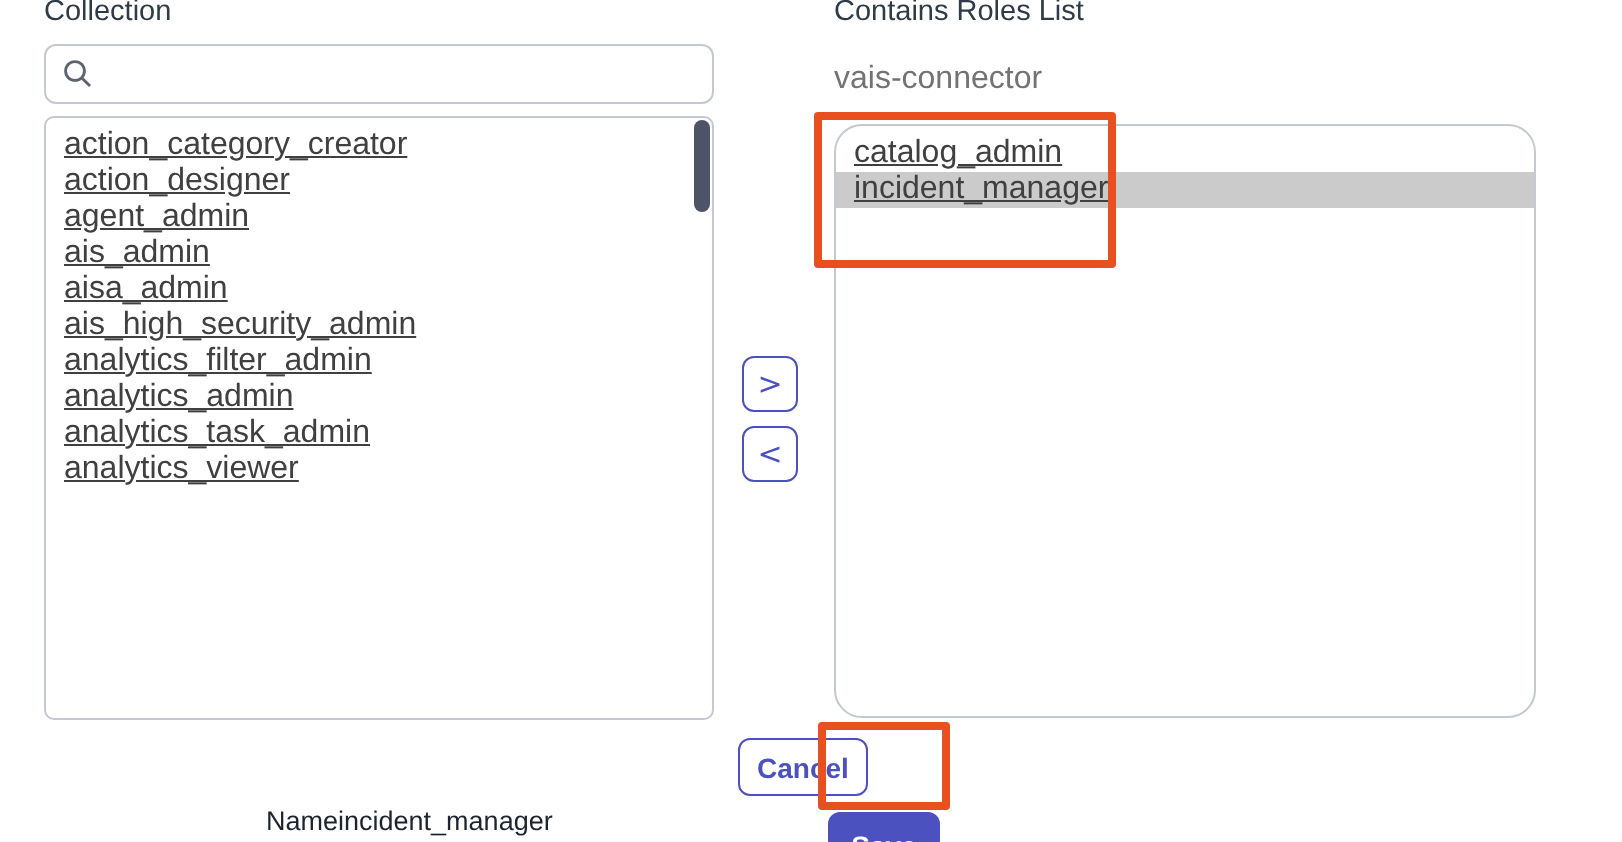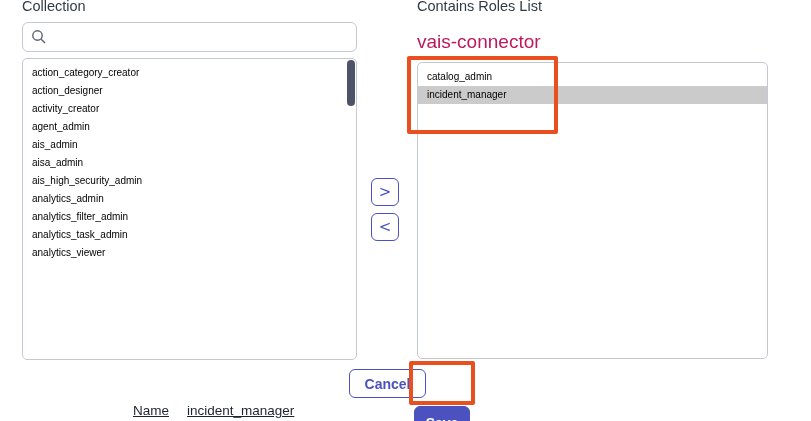--- a/index.html
+++ b/index.html
@@ -13,22 +13,22 @@
     overflow: hidden;
   }
   .panel-title {
     position: absolute;
     font-size: 14.5px;
     color: #2f3b47;
     white-space: nowrap;
   }
   .subtitle {
     position: absolute;
-    font-size: 19px;
-    color: #be185d;
+    font-size: 16px;
+    color: #737373;
     white-space: nowrap;
   }
   
   .search-box {
     position: absolute;
     left: 22px; top: 22px;
     width: 335px; height: 30px;
     border: 1px solid #c4c9d1;
     border-radius: 6px;
     box-sizing: border-box;
@@ -55,29 +55,30 @@
   .listbox {
     position: absolute;
     border: 1px solid #c4c9d1;
     border-radius: 5px;
     box-sizing: border-box;
     background: #fff;
     overflow: hidden;
     padding-top: 5px;
   }
   .listbox.left { left: 22px; top: 58px; width: 335px; height: 302px; }
-  .listbox.right { left: 417px; top: 62px; width: 351px; height: 297px; }
+  .listbox.right { left: 417px; top: 62px; width: 351px; height: 297px; border-radius: 14px; }
   .listbox .row {
     height: 18px;
     line-height: 18px;
-    font-size: 10px;
+    font-size: 16px;
     padding-left: 9px;
     white-space: nowrap;
-    color: #000000;
+    color: #404040;
     cursor: default;
+    text-decoration: underline;
   }
   .listbox .row.selected { background: var(--selected-row, #cccccc); }
   .scroll-thumb {
     position: absolute;
     top: 2px; right: 2px;
     width: 8px; height: 46px;
     border-radius: 4px;
     background: #4f5367;
   }
   
@@ -106,22 +107,22 @@
     position: absolute;
     box-sizing: border-box;
     border-radius: 6px;
     font: bold 14px "Liberation Sans", sans-serif;
     display: flex;
     align-items: center;
     justify-content: center;
     cursor: pointer;
   }
   .btn.cancel {
-    left: 349px; top: 369px;
-    width: 77px; height: 29px;
+    left: 369px; top: 369px;
+    width: 65px; height: 29px;
     background: #fff;
     border: 1.5px solid var(--accent, #4c51c0);
     color: var(--accent, #4c51c0);
   }
   .btn.save {
     left: 414px; top: 366px;
     width: 56px; height: 34px;
     background: var(--accent, #4c51c0);
     border: 1.5px solid var(--accent, #4c51c0);
     color: #ffffff;
@@ -135,25 +136,24 @@
     pointer-events: none;
     box-sizing: border-box;
   }
   .annotation.roles { left: 407px; top: 56px; width: 151px; height: 78px; }
   .annotation.save { left: 409px; top: 361px; width: 66px; height: 44px; }
   
   .name-row {
     position: absolute;
     left: 133px; top: 403px;
     display: flex;
-    gap: 18px;
+    gap: 0;
     font-size: 13.5px;
     color: #1d2430;
     white-space: nowrap;
-    text-decoration: underline;
   }
 </style>
 </head>
 <body>
 
 <div class="stage">
 
   <div class="panel-title" style="left:22px; top:-2px;">Collection</div>
 
   <div class="search-box">
@@ -161,27 +161,26 @@
       <circle cx="6.5" cy="6.5" r="4.7"></circle>
       <line x1="10.2" y1="10.2" x2="14" y2="14"></line>
     </svg>
     <input type="text" value="" style="">
   </div>
 
   <div class="listbox left">
 
   <div class="row">action_category_creator</div>
       <div class="row">action_designer</div>
-      <div class="row">activity_creator</div>
       <div class="row">agent_admin</div>
       <div class="row">ais_admin</div>
       <div class="row">aisa_admin</div>
       <div class="row">ais_high_security_admin</div>
+      <div class="row">analytics_filter_admin</div>
       <div class="row">analytics_admin</div>
-      <div class="row">analytics_filter_admin</div>
       <div class="row">analytics_task_admin</div>
       <div class="row">analytics_viewer</div>
     </div>
   <div class="scroll-thumb" style="left:347px; top:60px;"></div>
 
   <button class="xfer-btn add">
     <span>&gt;</span>
   </button>
   <button class="xfer-btn remove">
     <span>&lt;</span>

